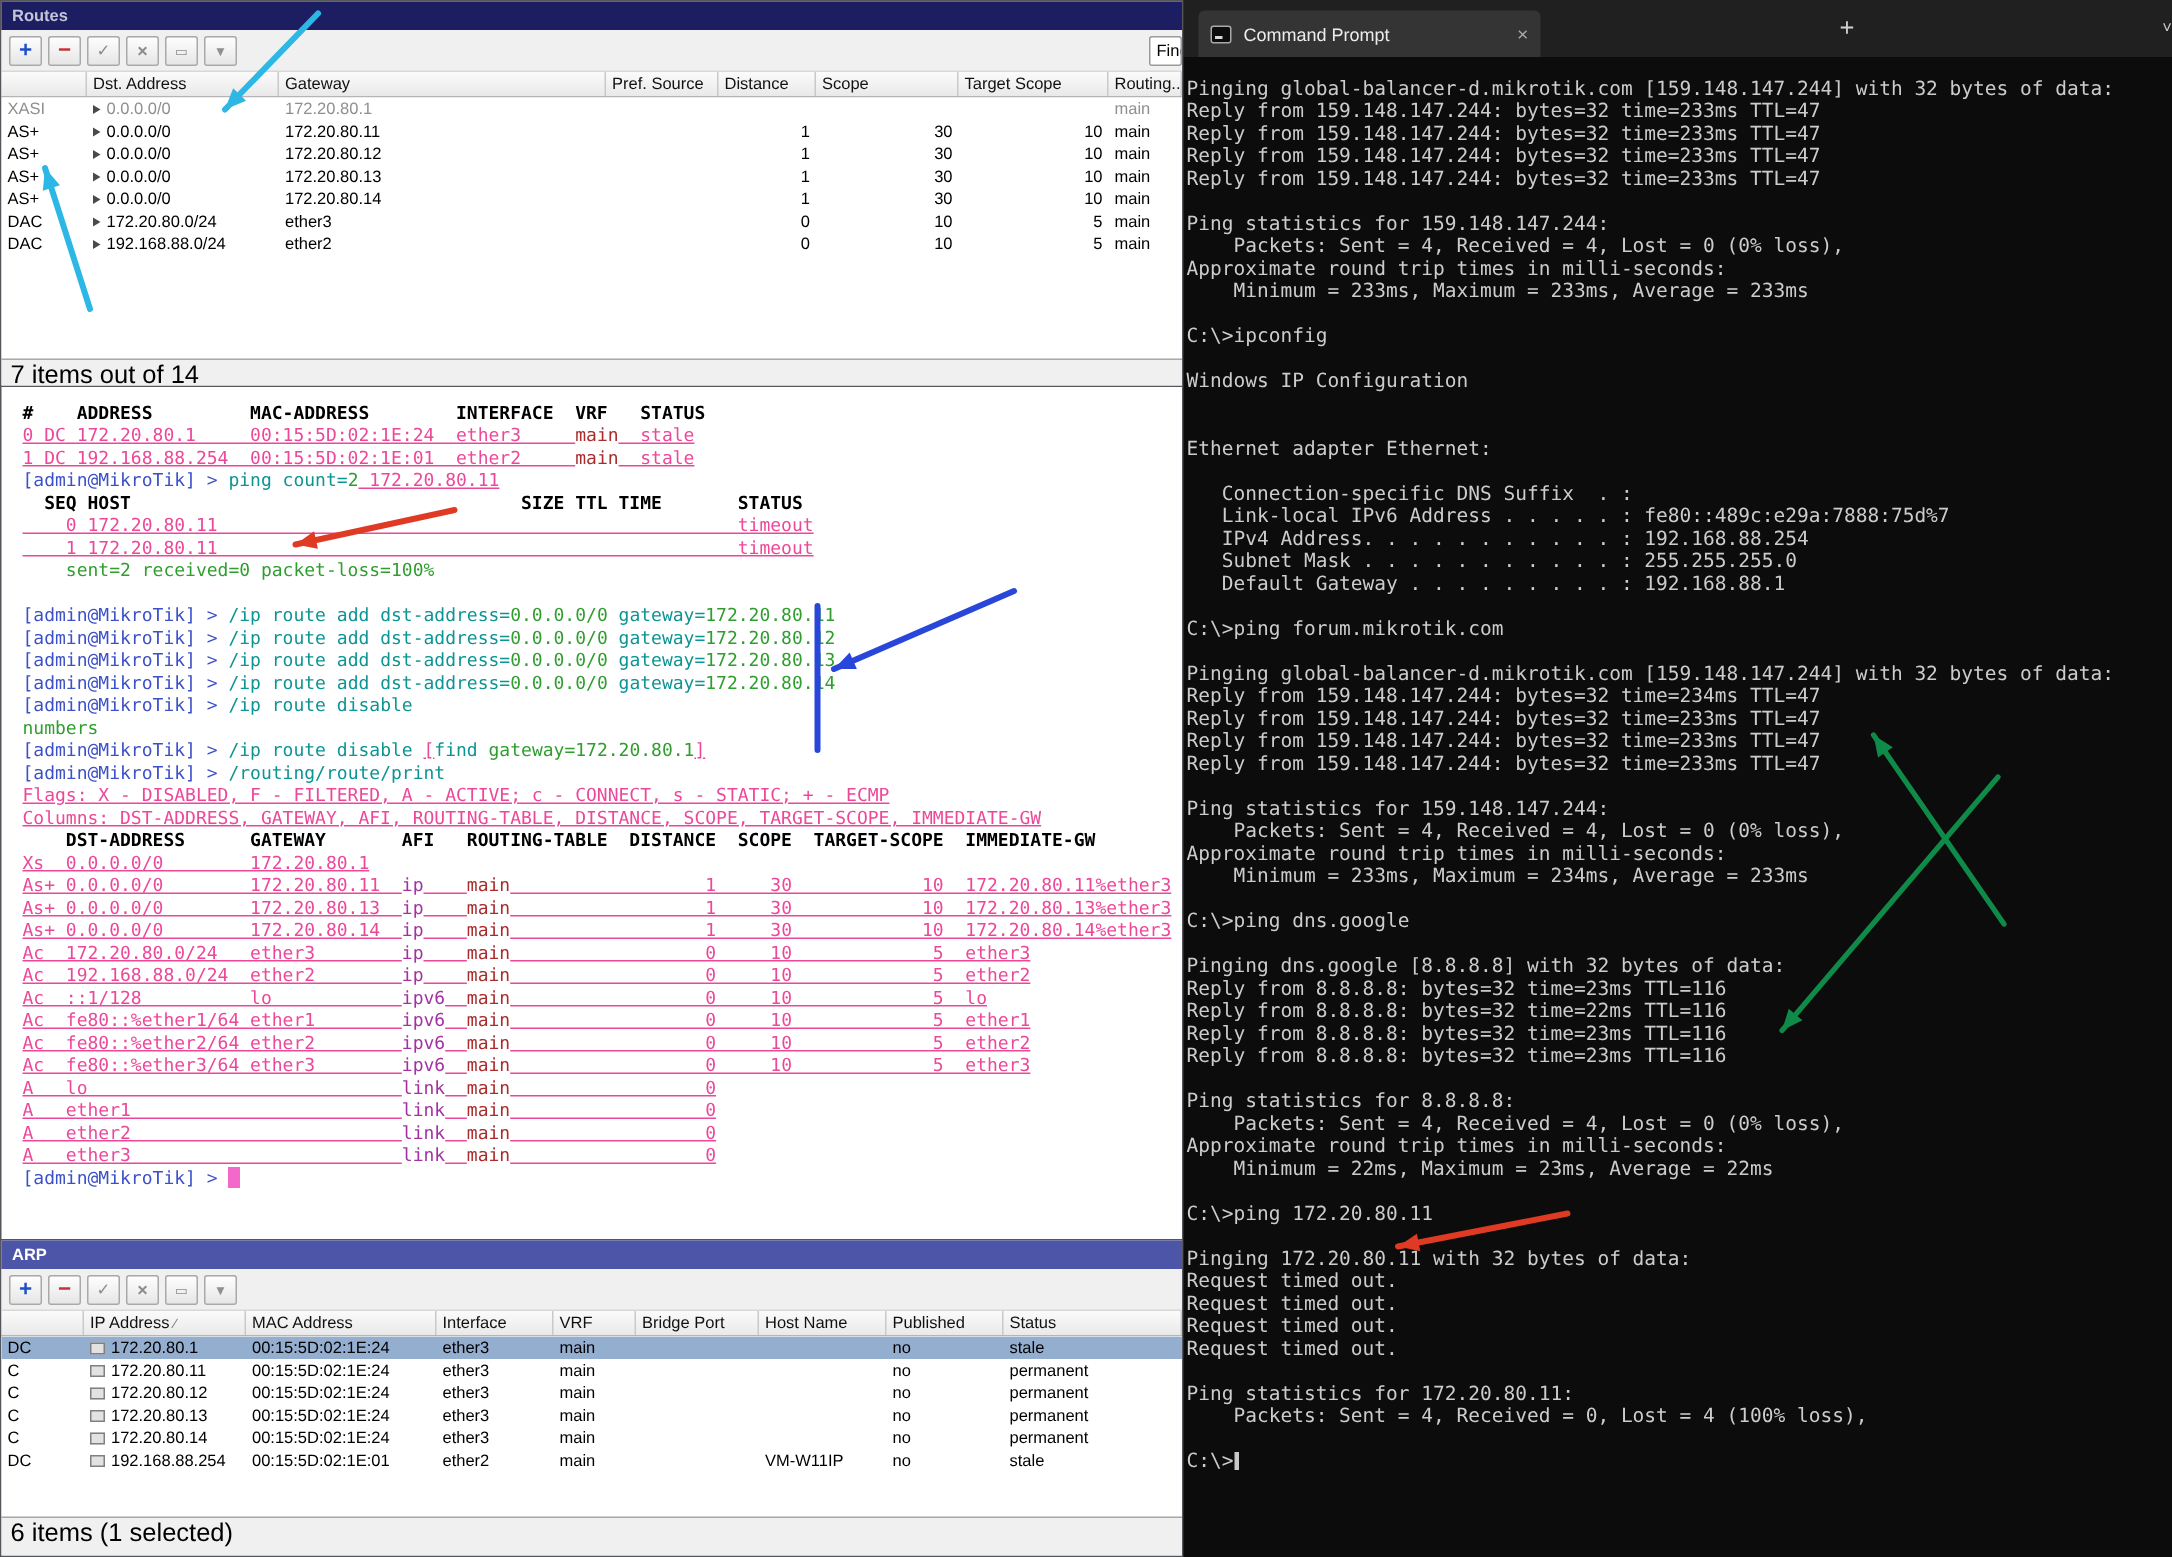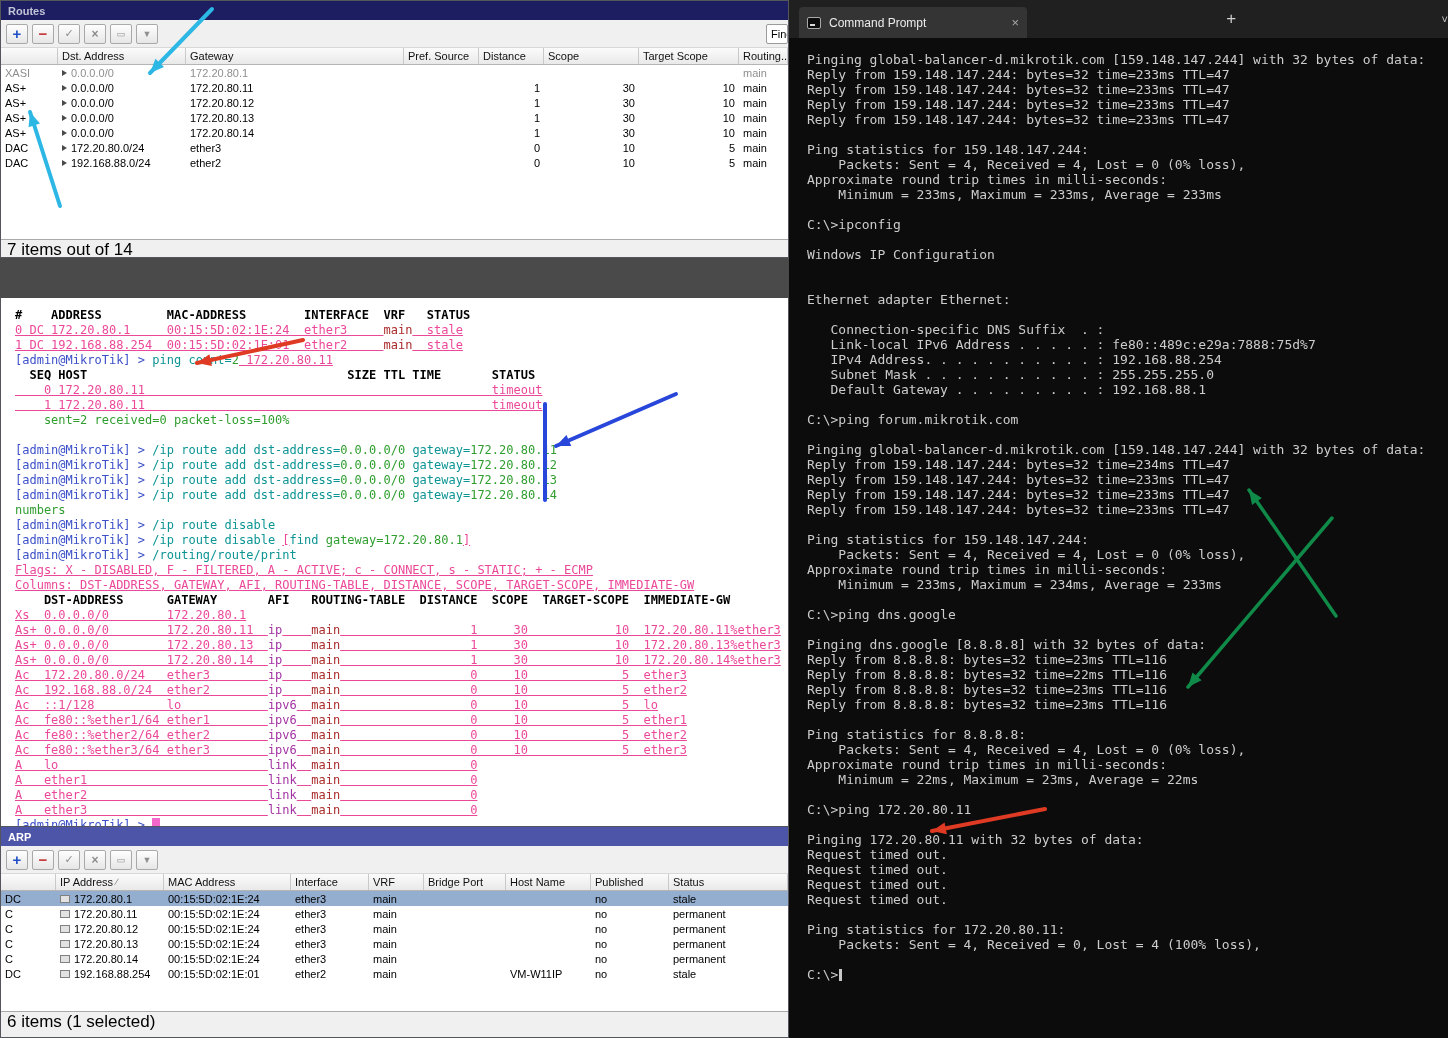--- a/index.html
+++ b/index.html
@@ -33,42 +33,42 @@
   .tcell{font-size:11px;color:#000;padding:0 4px;white-space:nowrap;overflow:hidden;display:flex;align-items:center;}
   .tcell.num{justify-content:flex-end;}
   .trow.dim .tcell{color:#8f8f8f;}
   .trow.sel{background:#94aed0;}
   .route-ic{width:0;height:0;border-left:5px solid #4a4a4a;border-top:3px solid transparent;border-bottom:3px solid transparent;margin-right:4px;flex:none;}
   .arp-ic{width:10px;height:8px;border:1px solid #808080;background:#e2e2e2;margin-right:4px;flex:none;}
   .statusbar{flex:none;height:18px;background:#f0f0f0;border-top:1px solid #a9a9a9;display:flex;align-items:flex-start;padding:0 6px;font-size:17px;color:#000;}
   #arp-window .statusbar{height:26px;}
 
   
-  #terminal{left:0;top:258px;width:789px;height:568px;background:#fff;border-left:1px solid #55555c;border-right:1px solid #55555c;padding:10px 0 0 14px;overflow:hidden;margin-top:40px;}
+  #terminal{left:0;top:258px;width:789px;height:568px;background:#fff;border-left:1px solid #55555c;border-right:1px solid #55555c;padding:10px 0 0 14px;overflow:hidden;}
   .tline{height:15px;font:12px "DejaVu Sans Mono",monospace;white-space:pre;color:#000;}
   .k{color:#ec4899;text-decoration:underline;}
   .kb{color:#000;font-weight:bold;}
   .p{color:#3c50c8;}
   .t{color:#0d9494;}
   .g{color:#2f9e2f;}
   .m{color:#a232a2;}
   .r{color:#aa2b2b;}
   .cur{background:#f468cc;color:#f468cc;}
 
   
   #cmd-window{left:789px;top:0;width:659px;height:1038px;background:#0c0c0c;}
   .cmd-titlebar{height:38px;background:#202020;display:flex;align-items:flex-end;padding-left:10px;justify-content:space-between;}
   .cmd-tab{width:228px;height:31px;background:#343434;display:flex;align-items:center;gap:8px;padding:0 8px;border-radius:4px 4px 0 0;}
   .cmd-ic{width:14px;height:12px;border:1px solid #a9a9a9;border-radius:2px;background:#0c0c0c;position:relative;flex:none;display:inline-block;}
   .cmd-ic i{position:absolute;left:2px;bottom:2px;width:5px;height:2px;background:#d8d8d8;}
   .cmd-tab-label{color:#ececec;font-size:12px;white-space:nowrap;}
   .cmd-tab-close{margin-left:auto;color:#a8a8a8;font-size:13px;}
   .cmd-newtab{color:#d0d0d0;font-size:17px;margin-left:16px;align-self:center;}
   .cmd-drop{color:#c8c8c8;font-size:11px;margin-left:22px;align-self:center;}
-  .cmd-body{position:absolute;top:38px;bottom:0;left:0;right:0;background:#0c0c0c;padding:14px 0 0 18px;overflow:hidden;}
+  .cmd-body{position:absolute;top:38px;bottom:0;left:0;right:0;background:#0c0c0c;padding:14px 0 0 2px;overflow:hidden;}
   .cline{height:15px;font:13px "DejaVu Sans Mono",monospace;color:#ccc;white-space:pre;}
   .cmd-cursor{display:inline-block;width:3px;height:12px;background:#c8c8c8;margin-left:1px;vertical-align:-2px;}
 
   
   #annotations{position:absolute;left:0;top:0;width:1448px;height:1038px;pointer-events:none;z-index:40;}
 </style>
 </head>
 <body>
 
 <div class="screen">
@@ -316,22 +316,22 @@
         <div class="tline"><span class="p">[admin@MikroTik] &gt; </span><span class="t">ping count=</span><span class="g">2</span><span class="k"> 172.20.80.11</span></div>
         <div class="tline"><span class="kb">  SEQ HOST                                    SIZE TTL TIME       STATUS</span></div>
         <div class="tline"><span class="k">    0 172.20.80.11                                                timeout</span></div>
         <div class="tline"><span class="k">    1 172.20.80.11                                                timeout</span></div>
         <div class="tline"><span class="g">    sent=2 received=0 packet-loss=100%</span></div>
         <div class="tline"> </div>
         <div class="tline"><span class="p">[admin@MikroTik] &gt; </span><span class="t">/ip route add dst-address=</span><span class="g">0.0.0.0/0 </span><span class="t">gateway=</span><span class="g">172.20.80.11</span></div>
         <div class="tline"><span class="p">[admin@MikroTik] &gt; </span><span class="t">/ip route add dst-address=</span><span class="g">0.0.0.0/0 </span><span class="t">gateway=</span><span class="g">172.20.80.12</span></div>
         <div class="tline"><span class="p">[admin@MikroTik] &gt; </span><span class="t">/ip route add dst-address=</span><span class="g">0.0.0.0/0 </span><span class="t">gateway=</span><span class="g">172.20.80.13</span></div>
         <div class="tline"><span class="p">[admin@MikroTik] &gt; </span><span class="t">/ip route add dst-address=</span><span class="g">0.0.0.0/0 </span><span class="t">gateway=</span><span class="g">172.20.80.14</span></div>
+        <div class="tline"><span class="p">[admin@MikroTik] &gt; </span><span class="t">/ip route disable</span></div>
         <div class="tline"><span class="g">numbers</span></div>
-        <div class="tline"><span class="p">[admin@MikroTik] &gt; </span><span class="t">/ip route disable</span></div>
         <div class="tline"><span class="p">[admin@MikroTik] &gt; </span><span class="t">/ip route disable </span><span class="k">[</span><span class="t">find </span><span class="g">gateway=172.20.80.1</span><span class="k">]</span></div>
         <div class="tline"><span class="p">[admin@MikroTik] &gt; </span><span class="t">/routing/route/print</span></div>
         <div class="tline"><span class="k">Flags: X - DISABLED, F - FILTERED, A - ACTIVE; c - CONNECT, s - STATIC; + - ECMP</span></div>
         <div class="tline"><span class="k">Columns: DST-ADDRESS, GATEWAY, AFI, ROUTING-TABLE, DISTANCE, SCOPE, TARGET-SCOPE, IMMEDIATE-GW</span></div>
         <div class="tline"><span class="kb">    DST-ADDRESS      GATEWAY       AFI   ROUTING-TABLE  DISTANCE  SCOPE  TARGET-SCOPE  IMMEDIATE-GW</span></div>
         <div class="tline"><span class="k">Xs  0.0.0.0/0        172.20.80.1</span></div>
         <div class="tline"><span class="k">As+ 0.0.0.0/0        172.20.80.11  </span><span class="m">ip</span><span class="k">    </span><span class="r">main</span><span class="k">                  1     30            10  172.20.80.11%ether3</span></div>
         <div class="tline"><span class="k">As+ 0.0.0.0/0        172.20.80.13  </span><span class="m">ip</span><span class="k">    </span><span class="r">main</span><span class="k">                  1     30            10  172.20.80.13%ether3</span></div>
         <div class="tline"><span class="k">As+ 0.0.0.0/0        172.20.80.14  </span><span class="m">ip</span><span class="k">    </span><span class="r">main</span><span class="k">                  1     30            10  172.20.80.14%ether3</span></div>
         <div class="tline"><span class="k">Ac  172.20.80.0/24   ether3        </span><span class="m">ip</span><span class="k">    </span><span class="r">main</span><span class="k">                  0     10             5  ether3</span></div>

